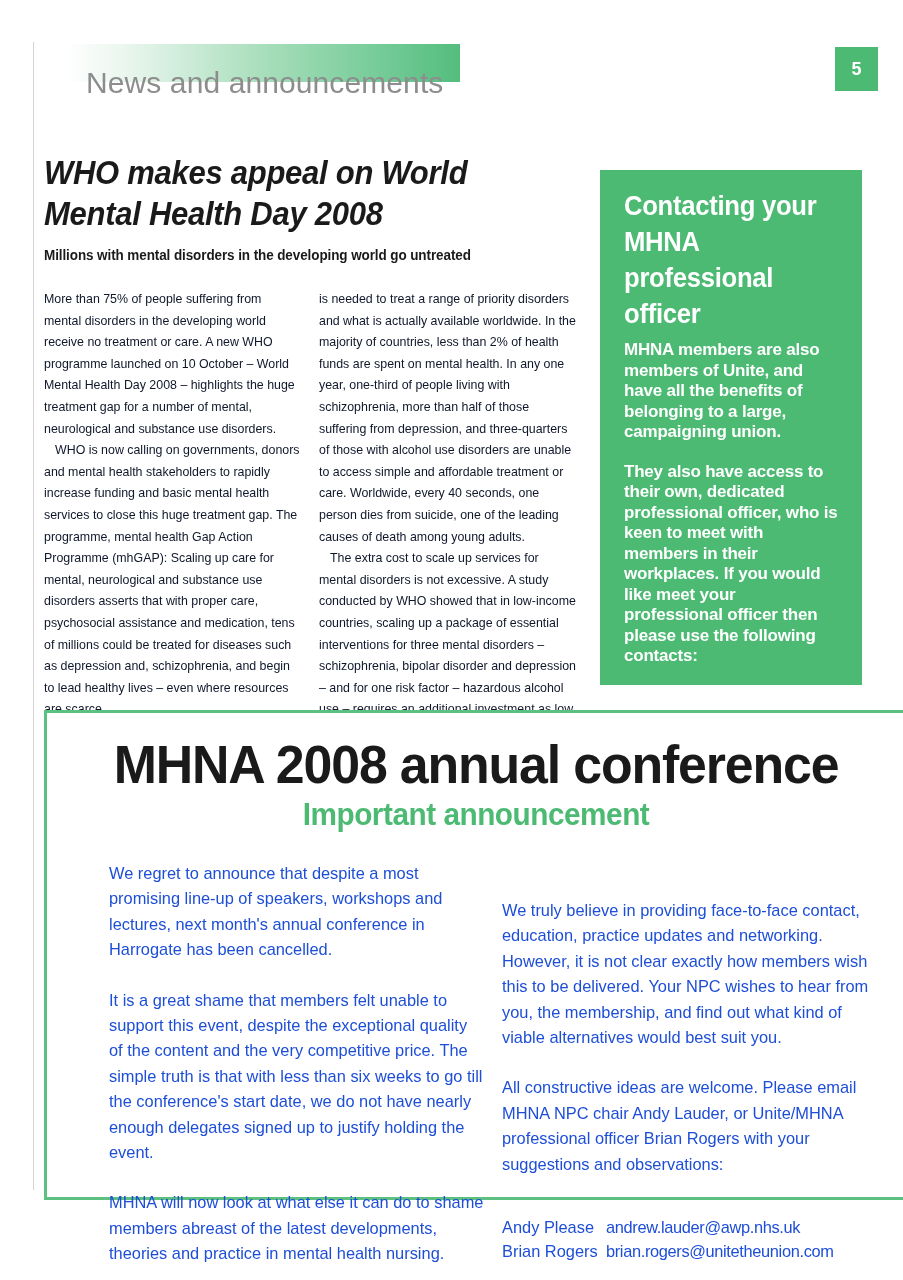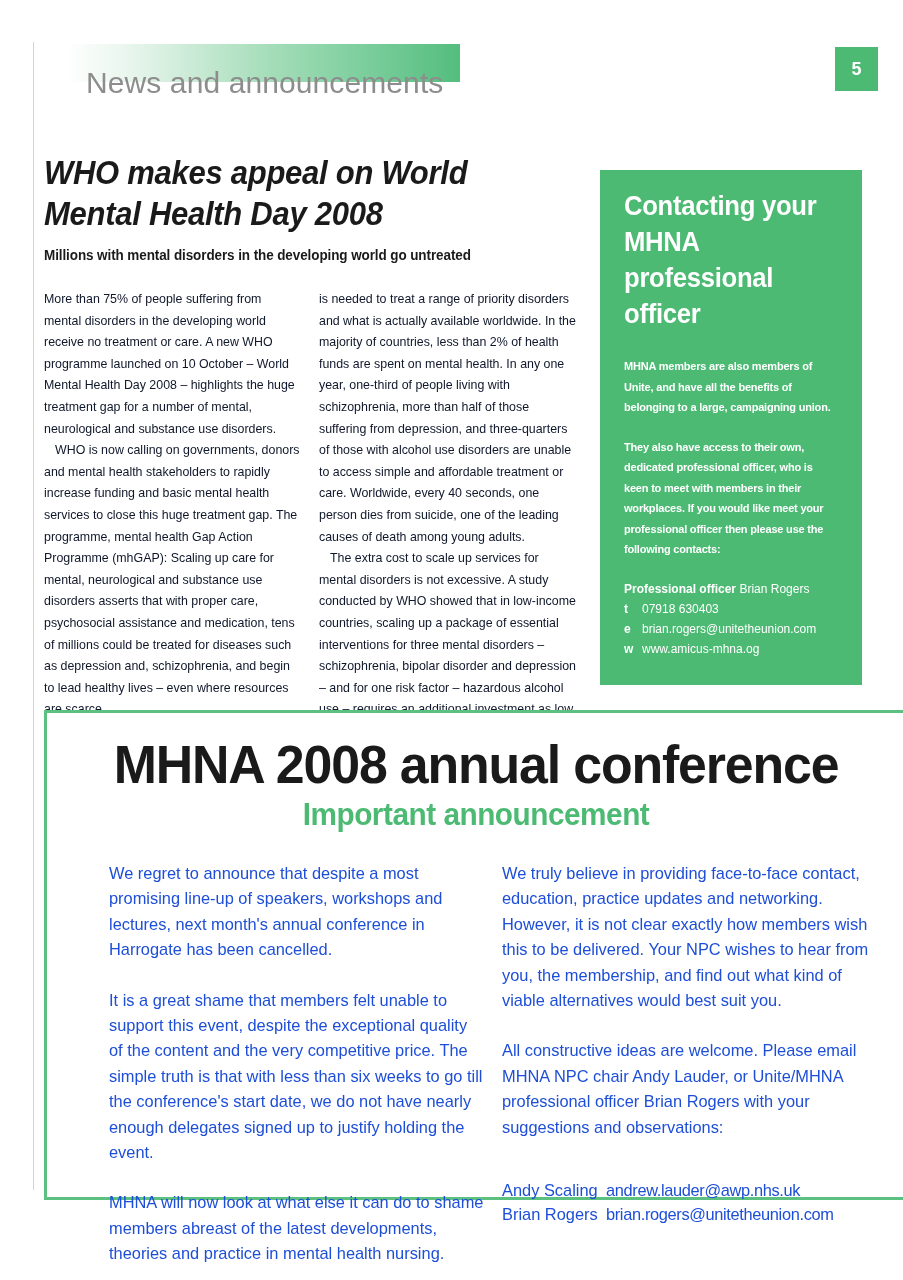--- a/index.html
+++ b/index.html
@@ -123,22 +123,22 @@
   }
   .sidebar-title {
     font-size: 27px;
     line-height: 36px;
     font-weight: 700;
     letter-spacing: -0.3px;
     transform: scaleX(0.95);
     transform-origin: left top;
   }
   .sidebar-body {
-    margin-top: 24px;
-    font-size: 11px;
+    margin-top: 8px;
+    font-size: 17px;
     line-height: 20.5px;
     font-weight: 700;
     letter-spacing: -0.2px;
   }
   .sidebar-body p { margin: 0 0 19px 0; }
   .contact-block {
     margin-top: 3px;
     font-size: 12px;
     line-height: 20px;
   }
@@ -192,21 +192,21 @@
   }
   .conf-col {
     position: absolute;
     top: 16px;
     font-size: 16.4px;
     line-height: 25.4px;
     color: #1d4ed8;
   }
   .conf-col p { margin: 0 0 25px 0; }
   .conf-col-1 { left: 62px; width: 375px; }
-  .conf-col-2 { left: 455px; width: 382px; }
+  .conf-col-2 { left: 455px; width: 382px; margin-top: 37px; }
 
   .email-rows {
     margin-top: 38px;
     font-size: 16.4px;
     line-height: 24px;
   }
   .email-row { white-space: nowrap; }
   .email-name { display: inline-block; width: 104px; }
   .email-addr { font-weight: 400; letter-spacing: -0.35px; }
 </style>
@@ -271,21 +271,21 @@
         <p>It is a great shame that members felt unable to support this event, despite the exceptional quality of the content and the very competitive price. The simple truth is that with less than six weeks to go till the conference's start date, we do not have nearly enough delegates signed up to justify holding the event.</p>
         <p>MHNA will now look at what else it can do to shame members abreast of the latest developments, theories and practice in mental health nursing.</p>
       </div>
 
       <div class="conf-col conf-col-2">
         <p>We truly believe in providing face-to-face contact, education, practice updates and networking. However, it is not clear exactly how members wish this to be delivered. Your NPC wishes to hear from you, the membership, and find out what kind of viable alternatives would best suit you.</p>
         <p>All constructive ideas are welcome. Please email MHNA NPC chair Andy Lauder, or Unite/MHNA professional officer Brian Rogers with your suggestions and observations:</p>
 
         <div class="email-rows">
           <div class="email-row">
-            <span class="email-name">Andy Scaling</span><span class="email-addr">andrew.lauder@awp.nhs.uk</span>
+            <span class="email-name">Andy Please</span><span class="email-addr">andrew.lauder@awp.nhs.uk</span>
           </div>
           <div class="email-row">
             <span class="email-name">Brian Rogers</span><span class="email-addr">brian.rogers@unitetheunion.com</span>
           </div>
         </div>
       </div>
     </div>
   </section>
 
 </div>

